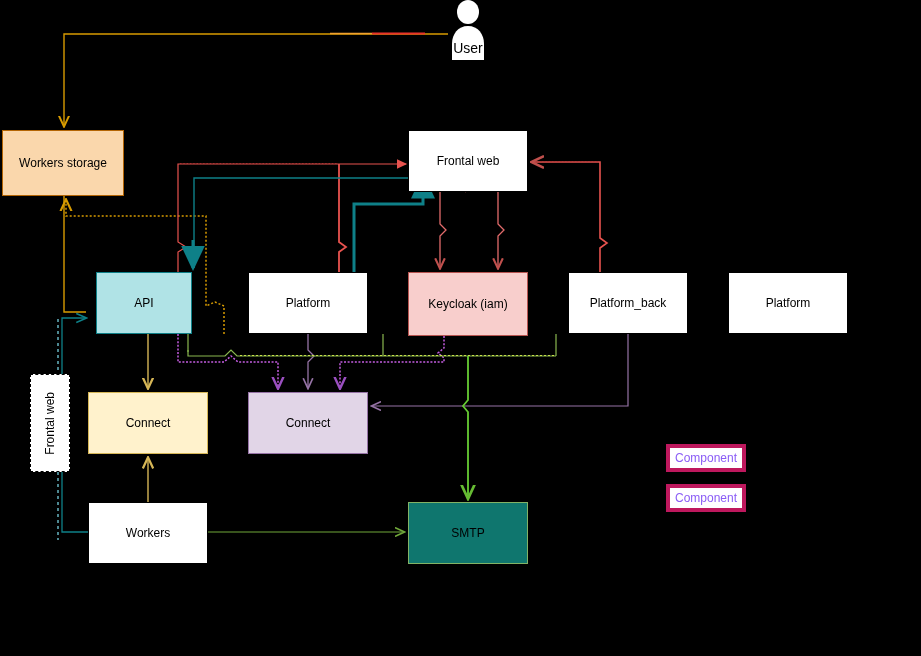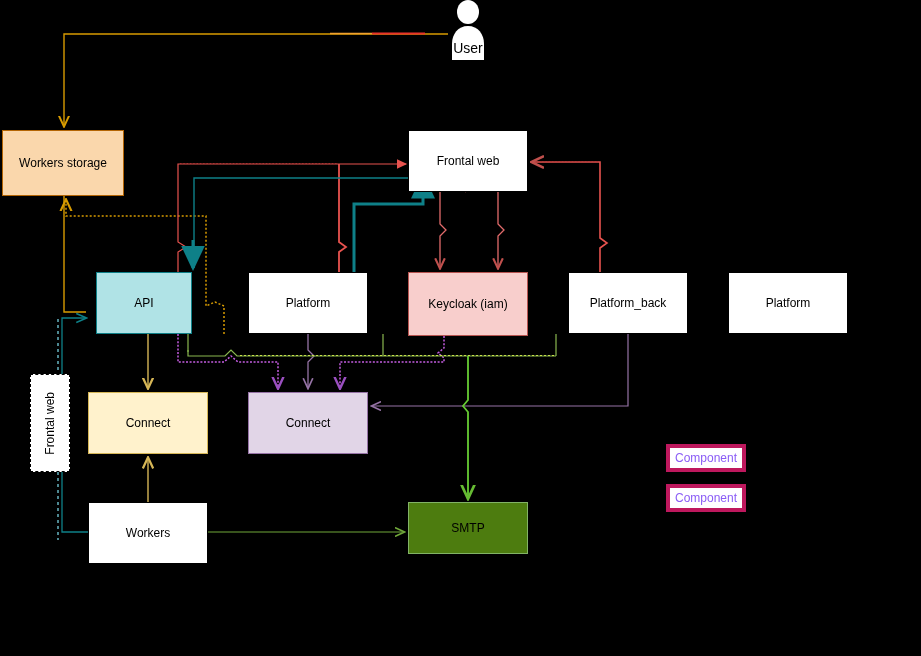--- a/index.html
+++ b/index.html
@@ -216,21 +216,21 @@
   </div>
 
   <div class="node" style="left:248px; top:392px; width:120px; height:62px; background:#e1d5e7; border-color:#9673a6;">
     <span class="node-label">Connect</span>
   </div>
 
   <div class="node" style="left:88px; top:502px; width:120px; height:62px; background:#ffffff; border-color:#000000;">
     <span class="node-label">Workers</span>
   </div>
 
-  <div class="node" style="left:408px; top:502px; width:120px; height:52px; background:#4d7c0f; border-color:#82b366;">
+  <div class="node" style="left:408px; top:502px; width:120px; height:62px; background:#0f766e; border-color:#82b366;">
     <span class="node-label">SMTP</span>
   </div>
 
   <div class="legend-box" style="left:666px; top:444px; width:80px; height:28px;">
     <span>Component</span>
   </div>
 
   <div class="legend-box dashed" style="left:666px; top:484px; width:80px; height:28px;">
     <span>Component</span>
   </div>

